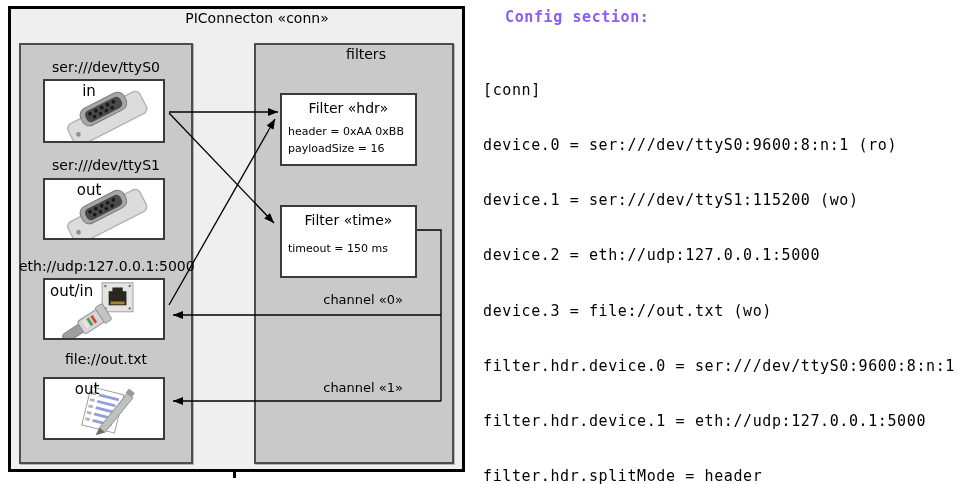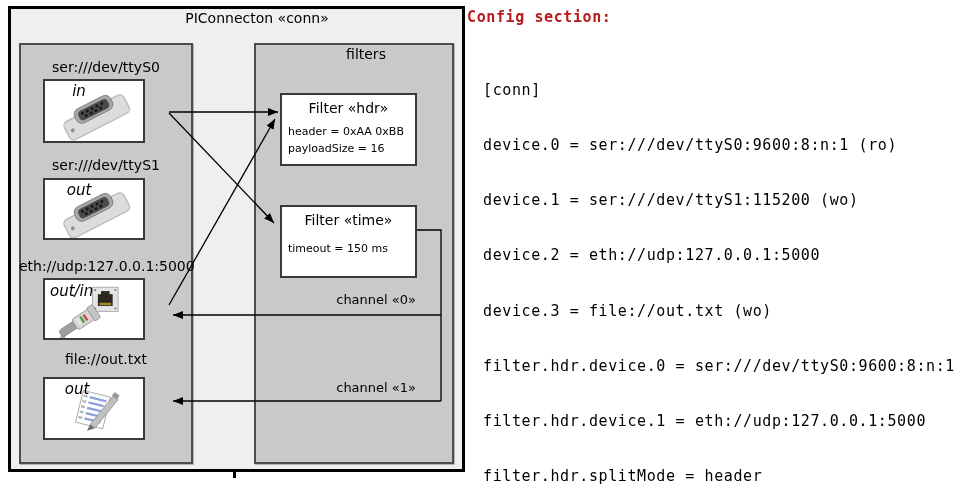--- a/index.html
+++ b/index.html
@@ -29,56 +29,56 @@
   .filters-group { left:254px; top:43px; width:200px; height:421px; }
   .filters-group-label {
     left:254px; top:46px; width:200px; text-align:center; font-size:14px;margin-left:12px;
   }
 
   
   .dev-label {
     left:19px; width:174px; text-align:center; font-size:14px; white-space:nowrap;
   }
   .dev-box {
-    left:43px; width:102px; background:#ffffff; border:2px solid #3a3a3a;font-style:italic;
+    left:43px; width:122px; background:#ffffff; border:2px solid #3a3a3a;
   }
   .dev-mode { position:absolute; top:1px; font-size:15px; }
   .mode-center { left:0; right:30px; text-align:center; }
   .mode-left   { left:5px; top:2px; }
   .dev-icon { position:absolute; left:0; top:0; width:100%; height:100%; }
 
   
   .filter-card {
     left:280px; width:137px; height:73px;
     background:#ffffff; border:2px solid #3a3a3a;margin-top:12px;
   }
   .filter-hdr  { top:81px; }
   .filter-time { top:193px; }
   .filter-title { text-align:center; font-size:14px; margin-top:5px; }
   .filter-props { font-size:11px; margin:8px 0 0 6px; line-height:16.5px; }
   .filter-time .filter-props { margin-top:13px; }
 
   
   .channel-label {
-    left:281px; width:135px; text-align:right; font-size:13px;
+    left:268px; width:135px; text-align:right; font-size:13px;
   }
   .channel-0 { top:292px; }
   .channel-1 { top:380px; }
 
   
   .connector-layer { left:0; top:0; pointer-events:none; }
 
   
   .bottom-tick { left:233px; top:471px; width:3px; height:7px; background:#000; }
 
   
   .config-heading {
-    left:467px; top:8px;
+    left:505px; top:8px;
     font-family:"DejaVu Sans Mono", monospace; font-size:15px;
-    letter-spacing:0.6px; font-weight:bold; color:#b91c1c; white-space:pre;
+    letter-spacing:0.6px; font-weight:bold; color:#8b5cf6; white-space:pre;
   }
   .config-lines {
     left:483px; top:44px;
     font-family:"DejaVu Sans Mono", monospace; font-size:15px;
     letter-spacing:0.6px; line-height:18.4px; color:#000; white-space:pre;
   }
 </style>
 </head>
 <body>
 

